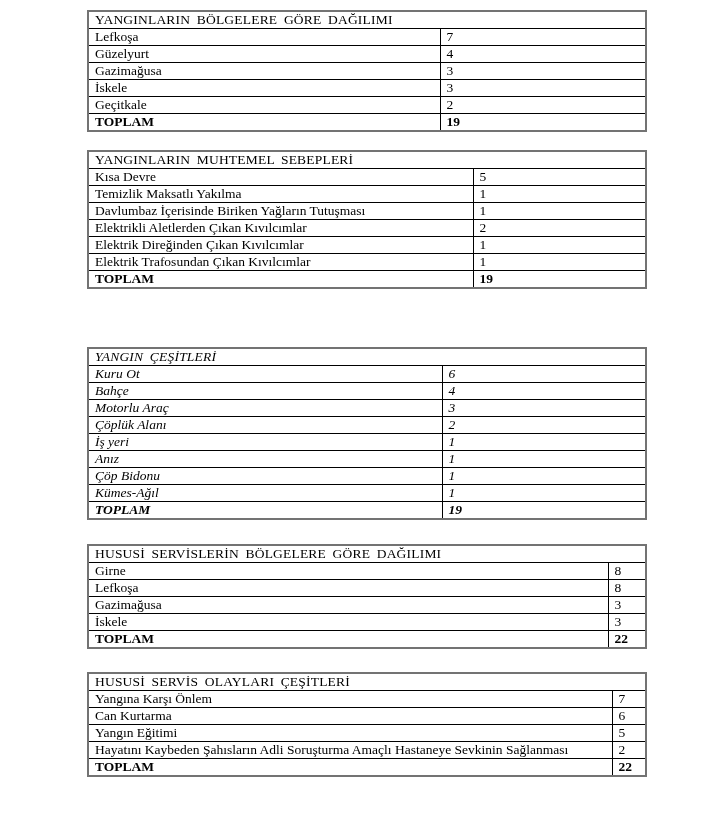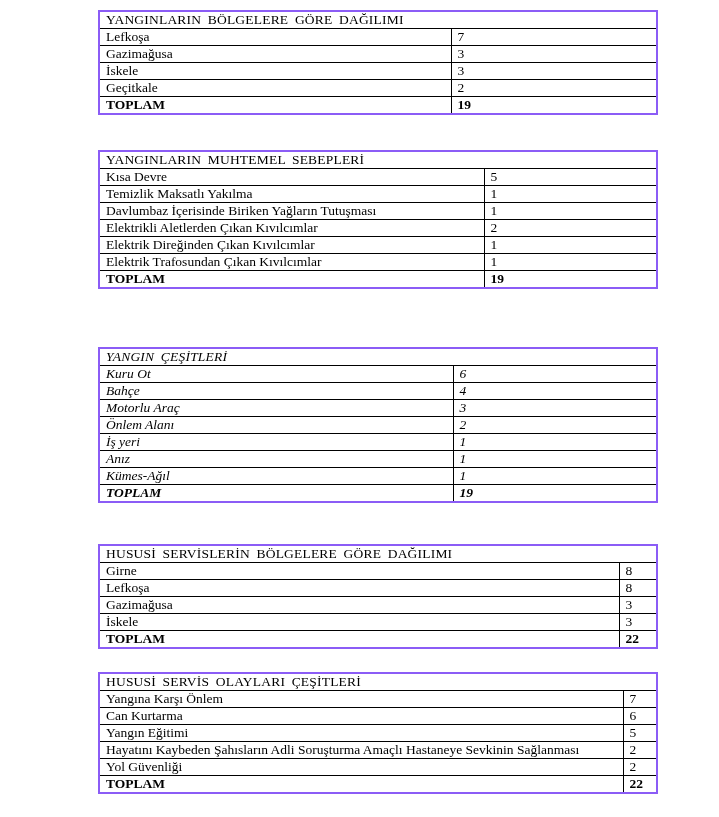--- a/index.html
+++ b/index.html
@@ -11,25 +11,25 @@
     position: relative;
     width: 719px;
     height: 817px;
     background: #ffffff;
     font-family: "Liberation Serif", "DejaVu Serif", serif;
     color: #000000;
     overflow: hidden;
   }
   table.doc-table {
     position: absolute;
-    left: 98px;
+    left: 87px;
     width: 558px;
     border-collapse: collapse;
     table-layout: fixed;
-    border: 2px solid #8b5cf6;
+    border: 2px solid #737373;
   }
   table.doc-table td {
     border: 1px solid #000000;
     height: 16px;
     font-size: 13.5px;
     line-height: 16px;
     padding: 0 2px 0 6px;
     white-space: nowrap;
     overflow: hidden;
     vertical-align: middle;
@@ -60,20 +60,24 @@
       </colgroup>
     <tbody>
       <tr>
         <td colspan="2" class="title-cell">YANGINLARIN BÖLGELERE GÖRE DAĞILIMI</td>
       </tr>
       <tr>
           <td>Lefkoşa</td>
           <td>7</td>
         </tr>
         <tr>
+          <td>Güzelyurt</td>
+          <td>4</td>
+        </tr>
+        <tr>
           <td>Gazimağusa</td>
           <td>3</td>
         </tr>
         <tr>
           <td>İskele</td>
           <td>3</td>
         </tr>
         <tr>
           <td>Geçitkale</td>
           <td>2</td>
@@ -140,29 +144,33 @@
         </tr>
         <tr>
           <td>Bahçe</td>
           <td>4</td>
         </tr>
         <tr>
           <td>Motorlu Araç</td>
           <td>3</td>
         </tr>
         <tr>
-          <td>Önlem Alanı</td>
+          <td>Çöplük Alanı</td>
           <td>2</td>
         </tr>
         <tr>
           <td>İş yeri</td>
           <td>1</td>
         </tr>
         <tr>
           <td>Anız</td>
+          <td>1</td>
+        </tr>
+        <tr>
+          <td>Çöp Bidonu</td>
           <td>1</td>
         </tr>
         <tr>
           <td>Kümes-Ağıl</td>
           <td>1</td>
         </tr>
       <tr class="total-row">
         <td>TOPLAM</td>
         <td>19</td>
       </tr>
@@ -219,24 +227,20 @@
           <td>6</td>
         </tr>
         <tr>
           <td>Yangın Eğitimi</td>
           <td>5</td>
         </tr>
         <tr>
           <td>Hayatını Kaybeden Şahısların Adli Soruşturma Amaçlı Hastaneye Sevkinin Sağlanması</td>
           <td>2</td>
         </tr>
-        <tr>
-          <td>Yol Güvenliği</td>
-          <td>2</td>
-        </tr>
       <tr class="total-row">
         <td>TOPLAM</td>
         <td>22</td>
       </tr>
     </tbody>
   </table>
 
 </div>
 
 </body></html>

